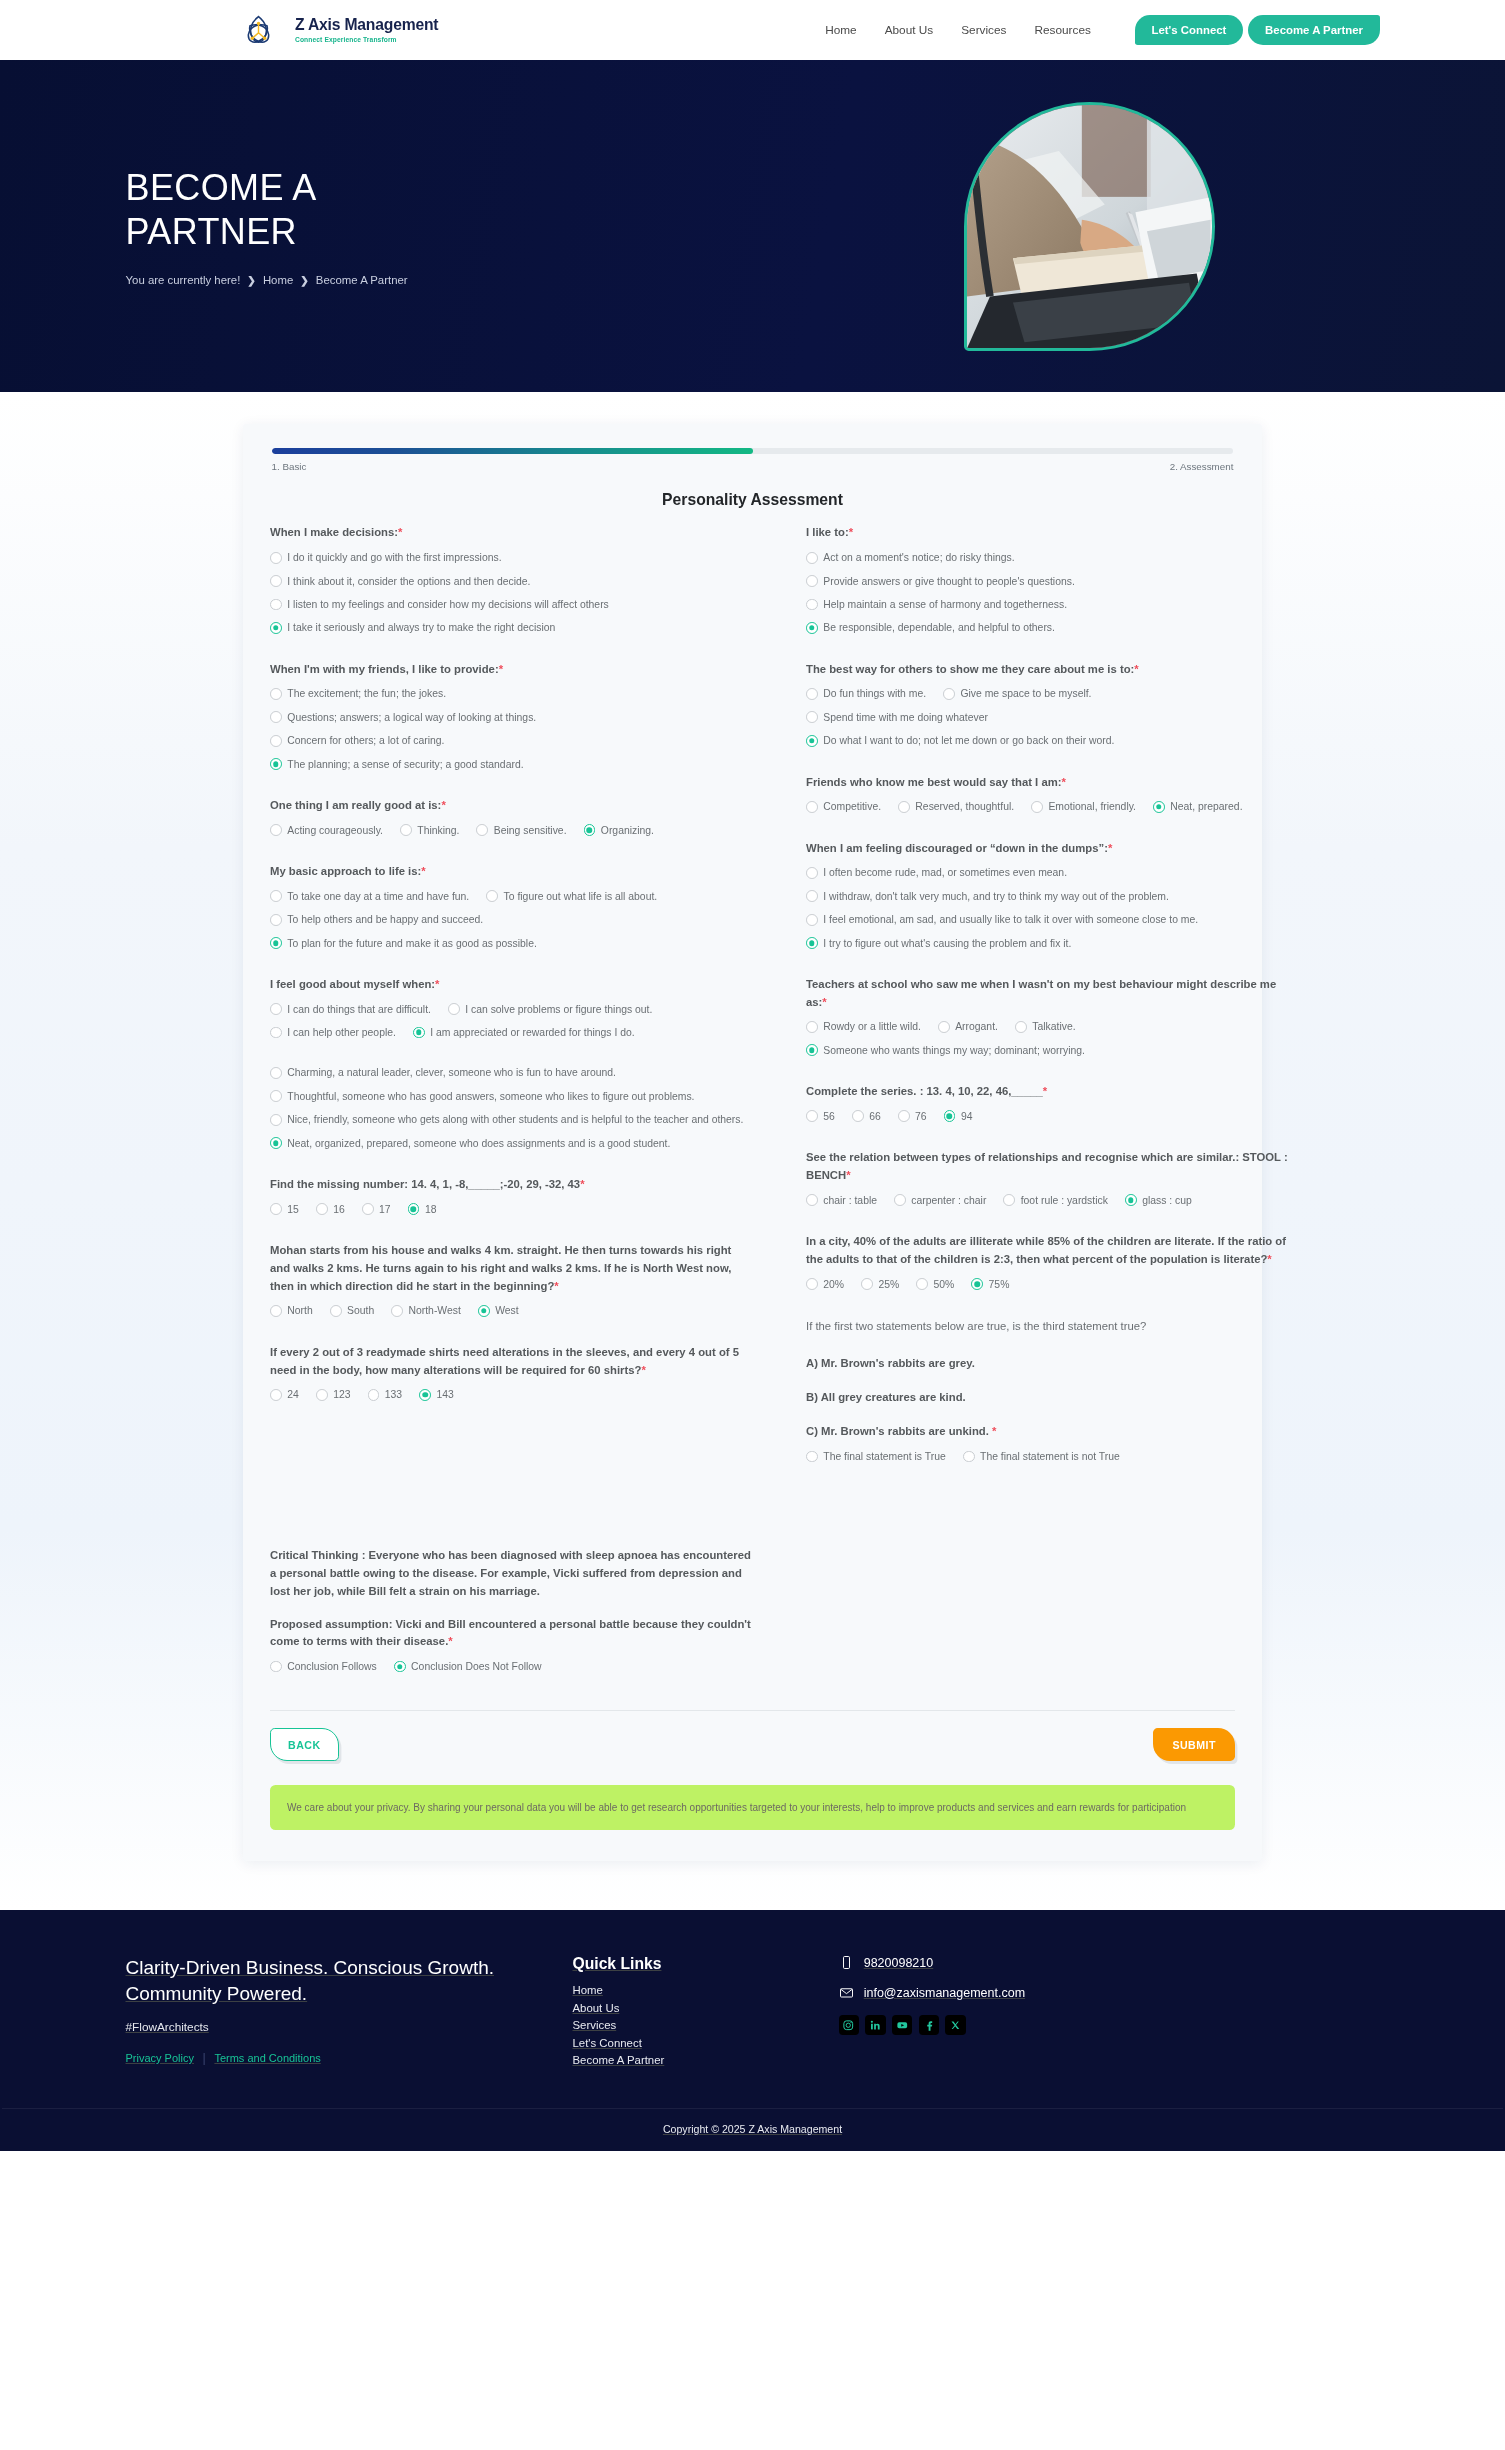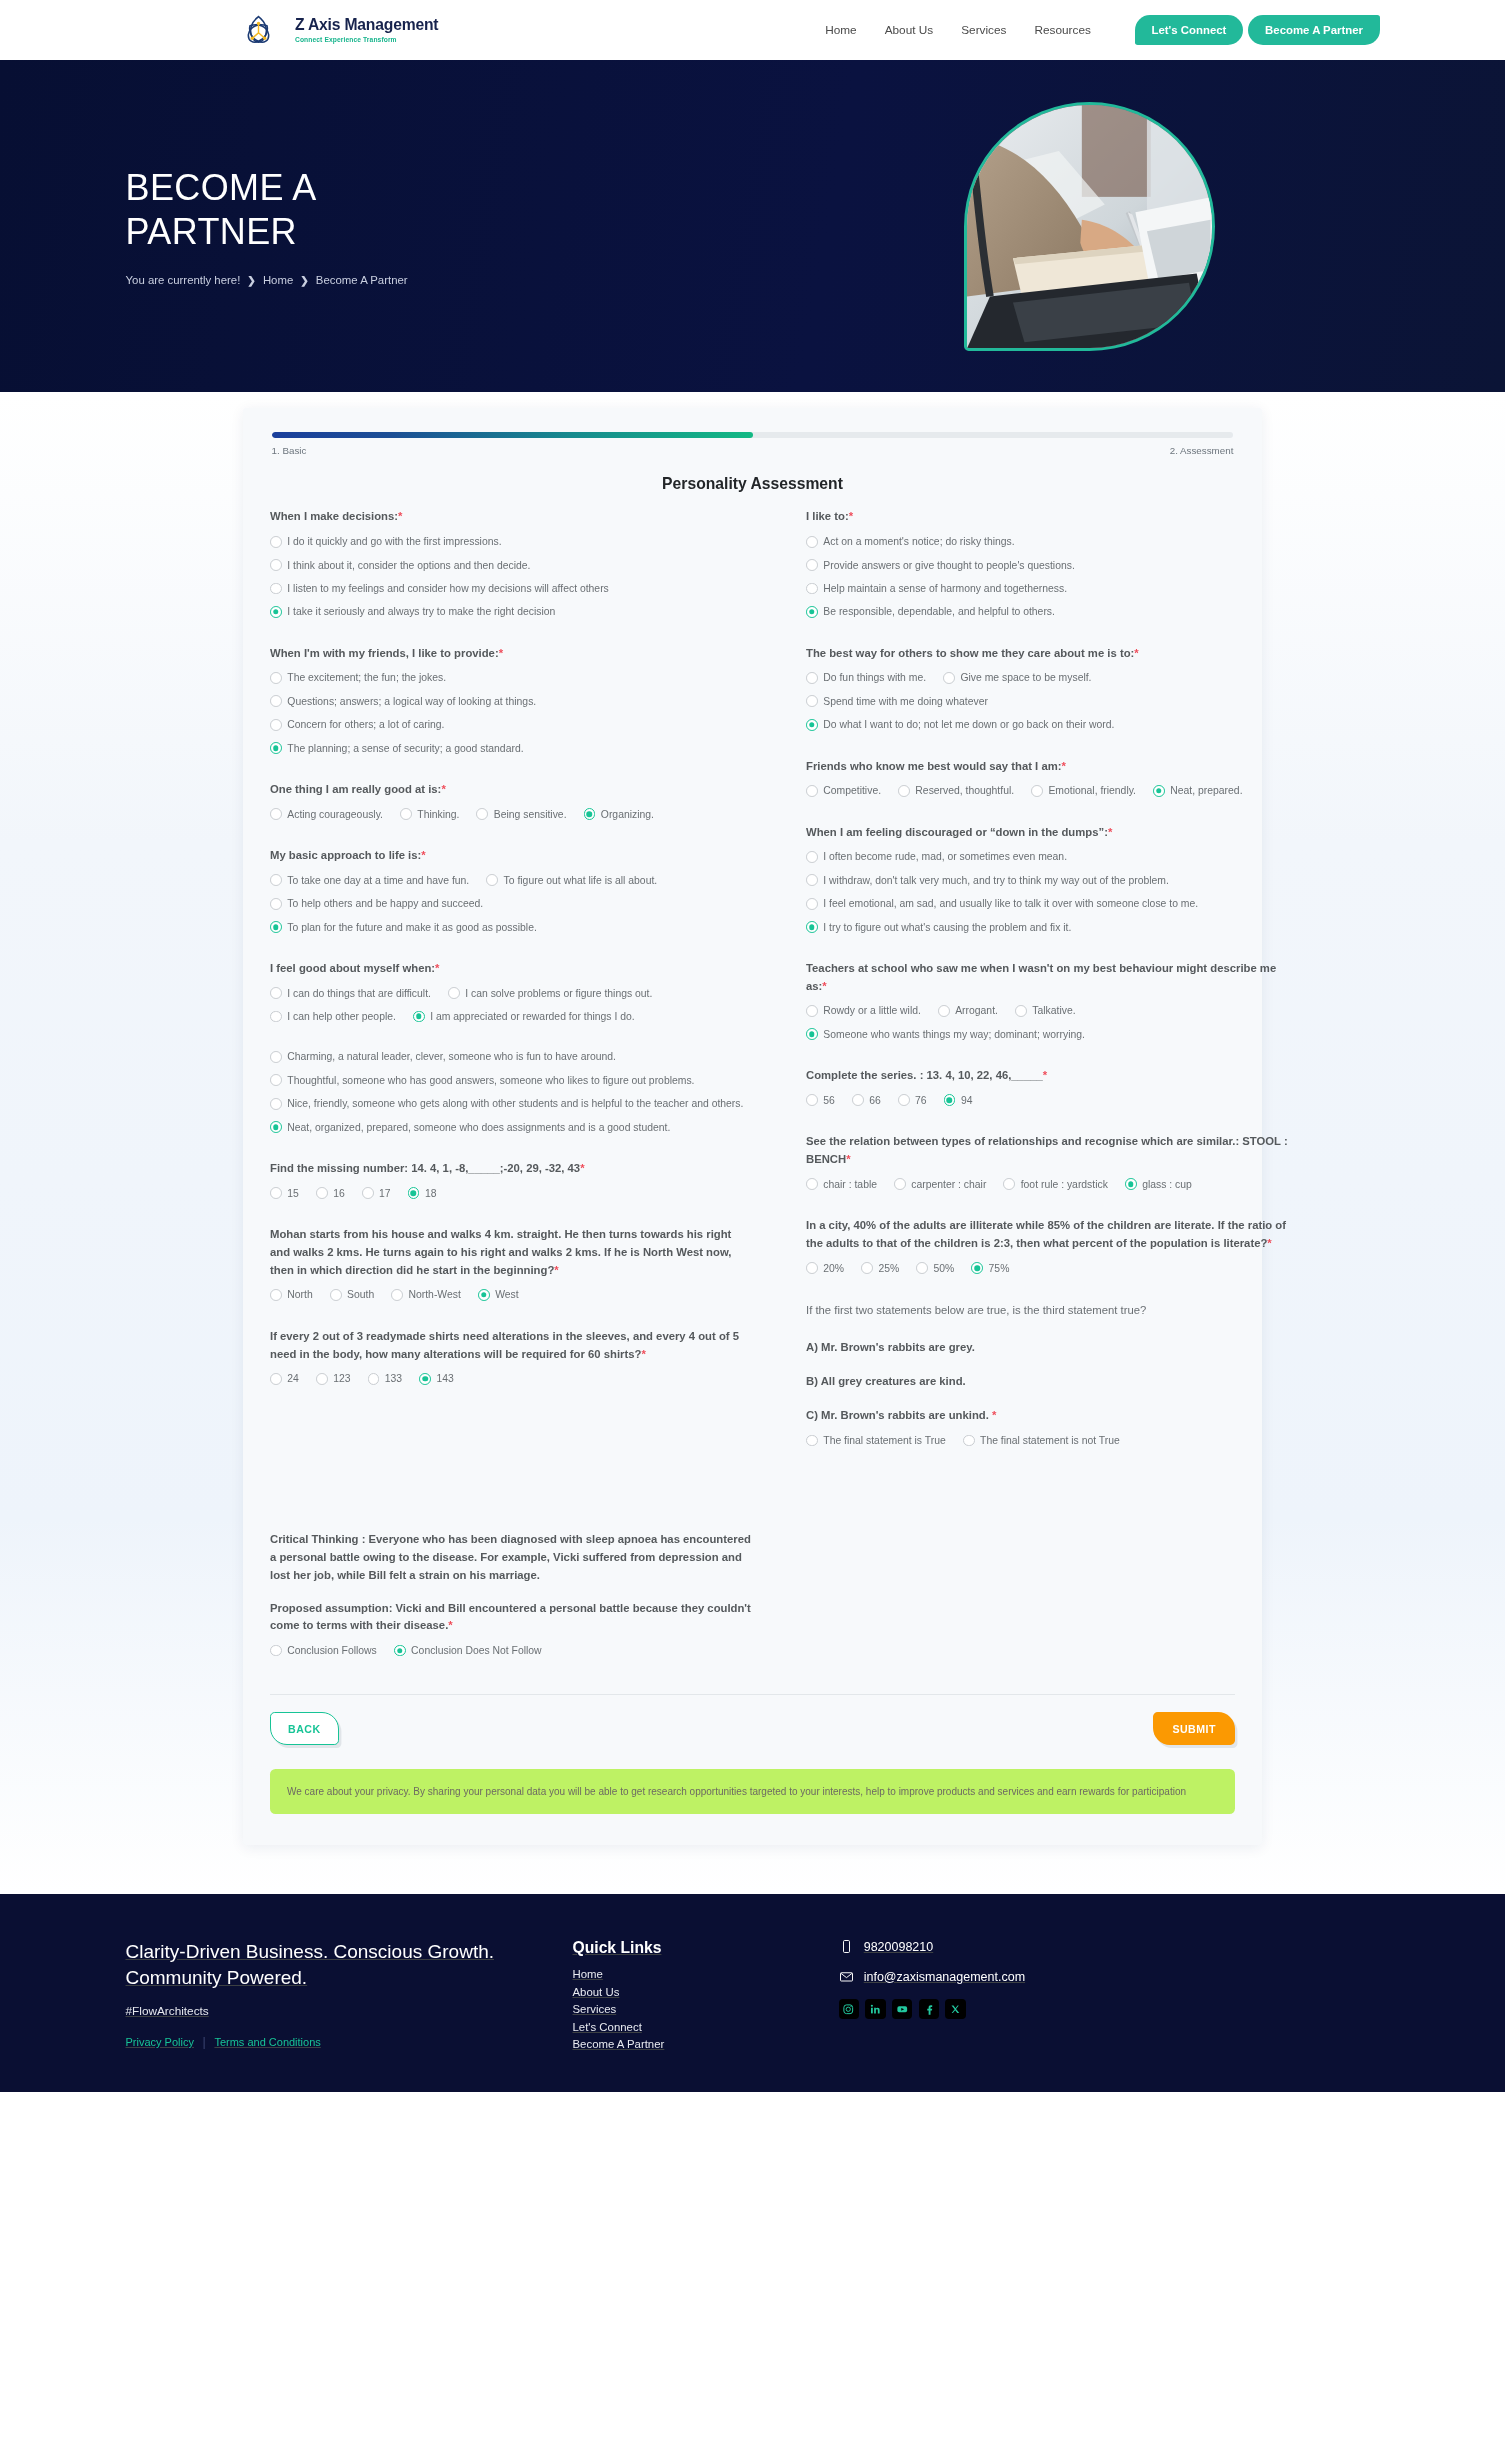--- a/index.html
+++ b/index.html
@@ -81,21 +81,21 @@
     border-radius: 50% 50% 50% 4.7px;
     overflow: hidden;
     position: relative;
     background: #2f3640;
   }
   .hero-photo { position: absolute; inset: 0; }
 
   
   .form-section {
     background: linear-gradient(180deg,#ffffff 0%, #f2f6fb 30%, #eef4fb 75%, #ffffff 100%);
-    padding: 16px 0 49px;
+    padding: 32px 0 49px;
   }
   .form-card {
     width: 1019px;
     margin: 0 auto;
     background: #f7f9fb;
     border-radius: 3.9px;
     box-shadow: 0 2.4px 14px rgba(20,40,80,0.07);
     padding: 23.5px 27px 31px;
   }
   .progress-wrap { padding: 0 1.6px; }
@@ -788,14 +788,15 @@
             </svg>
         </span>
         <span class="soc">
           <svg viewBox="0 0 20 20" width="12.5" height="12.5">
               <path d="M4 4 L9 10 L4.3 16 H6.2 L9.9 11.4 L13.3 16 H16.4 L11.2 9.4 L15.6 4 H13.7 L10.3 8.2 L7.2 4 Z" fill="#22c79e"></path>
             </svg>
         </span>
       </div>
     </div>
   </div>
+  <div class="copyright">Copyright © 2025 Z Axis Management</div>
 </div>
 
 
 </body></html>

